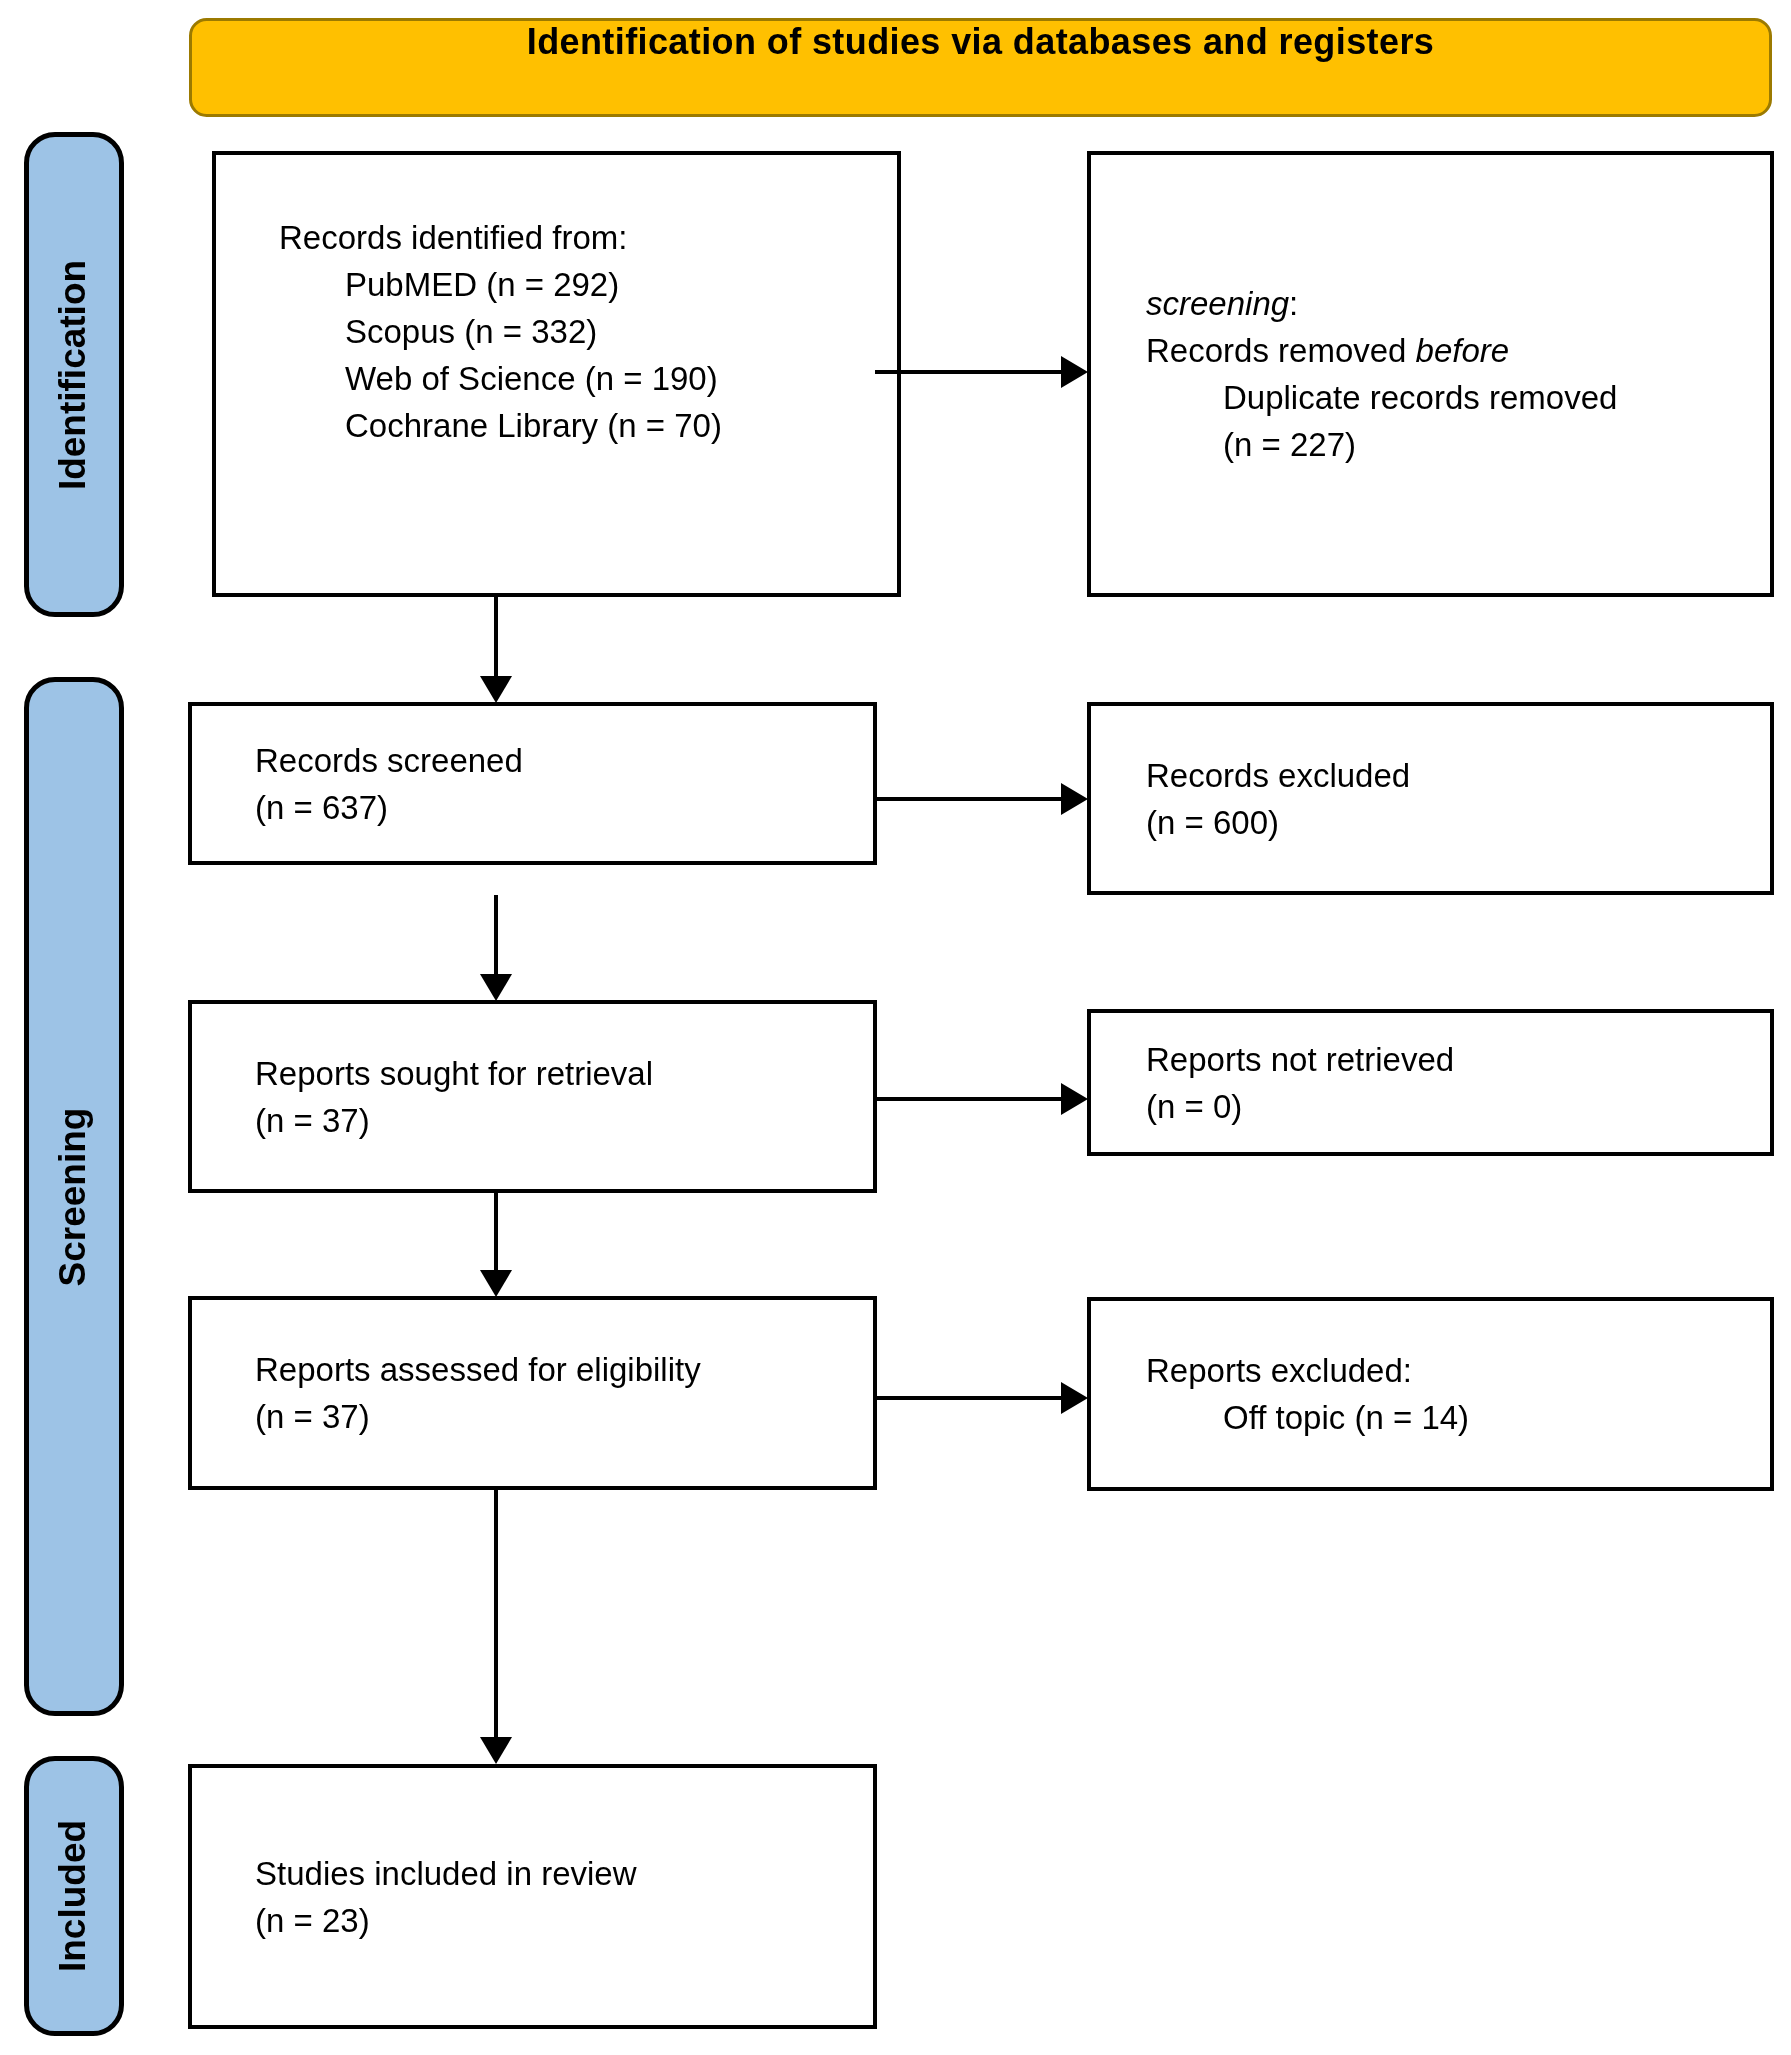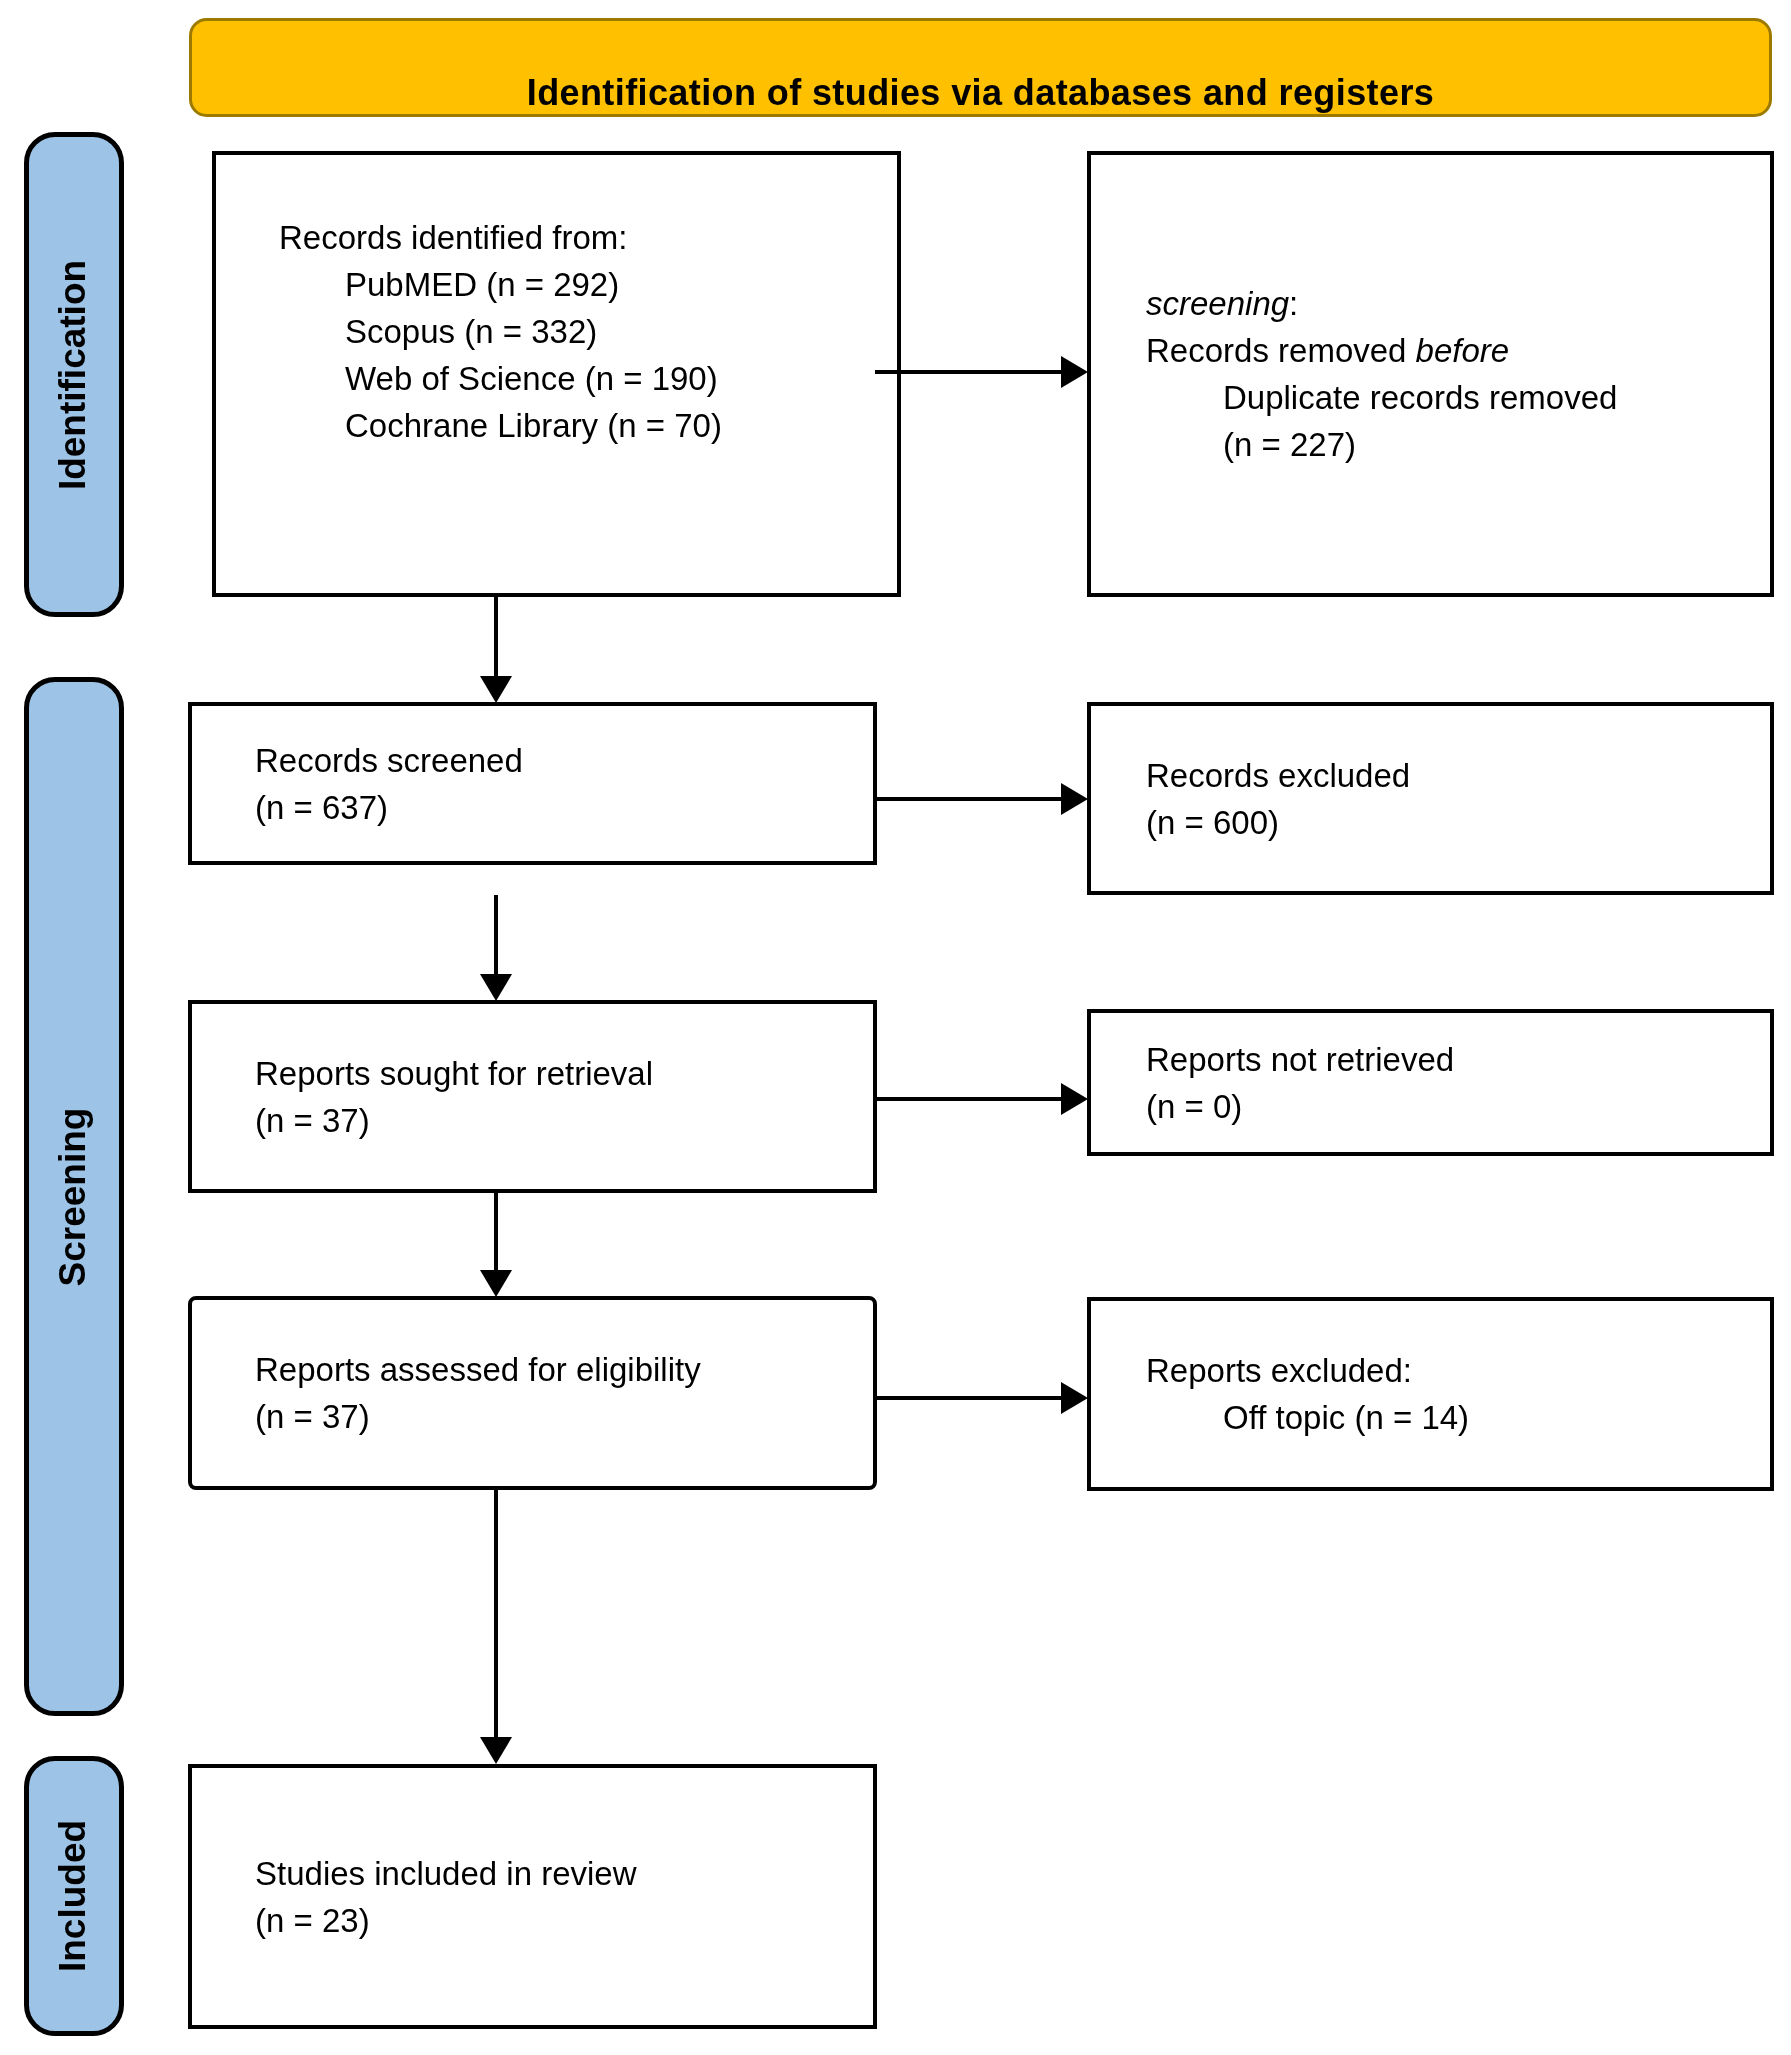--- a/index.html
+++ b/index.html
@@ -12,21 +12,21 @@
   }
   .canvas { position: absolute; inset: 0; }
 
   
   .banner {
     position: absolute; left: 189px; top: 17.7px; width: 1583px; height: 99px;
     background: var(--banner, #FFC000);
     border: 3.7px solid var(--banner-border, #9C7A00);
     border-radius: 17.7px;
     box-sizing: border-box;
-    display: flex; align-items: flex-end; justify-content: center;
+    display: flex; align-items: flex-start; justify-content: center;
   }
   .banner-title { font-size: 36px; font-weight: bold; letter-spacing: 0.4px; }
 
   
   .stage-pill {
     position: absolute; left: 23.5px; width: 100px;
     background: var(--stage-fill, #9DC3E6);
     border: 5.1px solid var(--box-border, #000);
     border-radius: 31px;
     box-sizing: border-box;
@@ -52,21 +52,21 @@
   .col-left  { left: 188px;  width: 689px; }
   .col-right { left: 1087px; width: 687px; }
   .vcenter { display: flex; flex-direction: column; justify-content: center; }
 
   .box-identified   { top: 151px;  height: 446px; padding: 59px 14.7px 0 63px; margin-left: 24px; }
   .box-removed      { top: 151px;  height: 446px; padding-left: 55px; padding-right: 14.7px; }
   .box-screened     { top: 702px;  height: 163px; padding-left: 63px; }
   .box-excluded     { top: 702px;  height: 193px; padding-left: 55px; }
   .box-sought       { top: 1000px; height: 193px; padding-left: 63px; }
   .box-notretrieved { top: 1009px; height: 147px; padding-left: 55px; }
-  .box-assessed     { top: 1296px; height: 194px; padding-left: 63px; border-radius: 8px; }
+  .box-assessed     { top: 1296px; height: 194px; padding-left: 63px; }
   .box-repexcluded  { top: 1297px; height: 194px; padding-left: 55px; }
   .box-studies      { top: 1764px; height: 265px; padding-left: 63px; }
 
   .indent-l { padding-left: 66px; }
   .indent-r { padding-left: 77px; }
   .fbox em { font-style: italic; }
 
   
   .vline { position: absolute; left: 494px; width: 3.7px; background: var(--box-border, #000); }
   .hline { position: absolute; left: 875px; width: 187px; height: 3.7px; background: var(--box-border, #000); }

